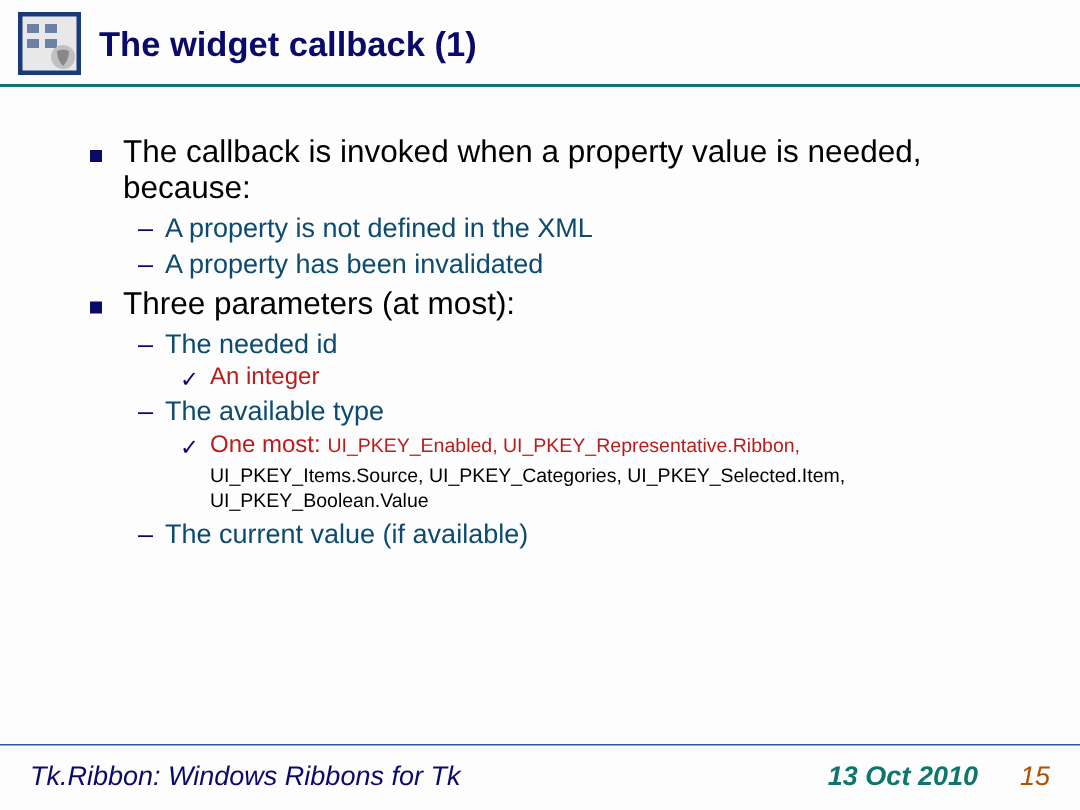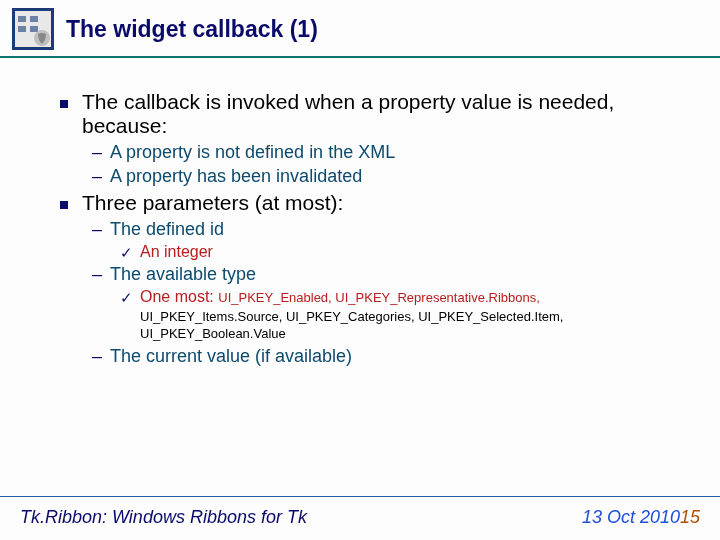--- a/index.html
+++ b/index.html
@@ -97,26 +97,28 @@
     display: flex;
     justify-content: space-between;
     align-items: center;
     font-size: 18px;
   }
   .footer-left {
     color: #0a0a6a;
     font-style: italic;
   }
   .footer-date {
-    color: #1d4ed8;
+    color: #0f766e;
     font-style: italic;
+    font-weight: bold;
   }
   .footer-page {
     color: #b05000;
     font-style: italic;
+    margin-left: 28px;
   }
   .footer-right {
     display: flex;
     align-items: center;
   }
 </style>
 </head>
 <body>
 
 <div class="header">
@@ -132,25 +134,25 @@
   <div class="title">The widget callback (1)</div>
 </div>
 
 <div class="content">
 
   <div class="b1-item">The callback is invoked when a property value is needed, because:</div>
   <div class="b2-item">A property is not defined in the XML</div>
   <div class="b2-item">A property has been invalidated</div>
 
   <div class="b1-item">Three parameters (at most):</div>
-  <div class="b2-item">The defined id</div>
+  <div class="b2-item">The needed id</div>
   <div class="b3-item">An integer</div>
   <div class="b2-item">The available type</div>
   <div class="b3-item">
-    <span>One most: </span><span class="enum-list">UI_PKEY_Enabled, UI_PKEY_Representative.Ribbons,</span>
+    <span>One most: </span><span class="enum-list">UI_PKEY_Enabled, UI_PKEY_Representative.Ribbon,</span>
   </div>
   <div class="enum-sub">UI_PKEY_Items.Source, UI_PKEY_Categories, UI_PKEY_Selected.Item, UI_PKEY_Boolean.Value</div>
   <div class="b2-item">The current value (if available)</div>
 
 </div>
 
 <div class="footer">
   <div class="footer-left">Tk.Ribbon: Windows Ribbons for Tk</div>
   <div class="footer-right">
     <span class="footer-date">13 Oct 2010</span>

